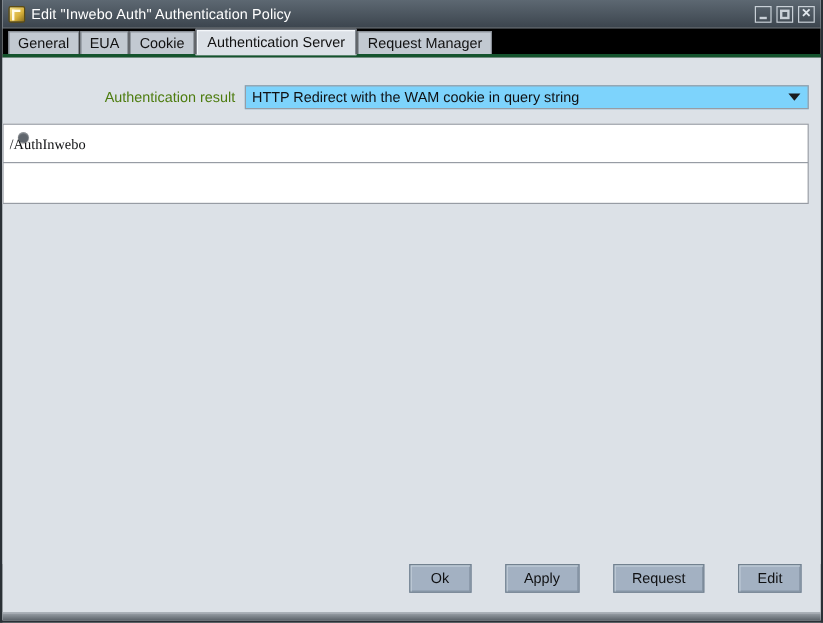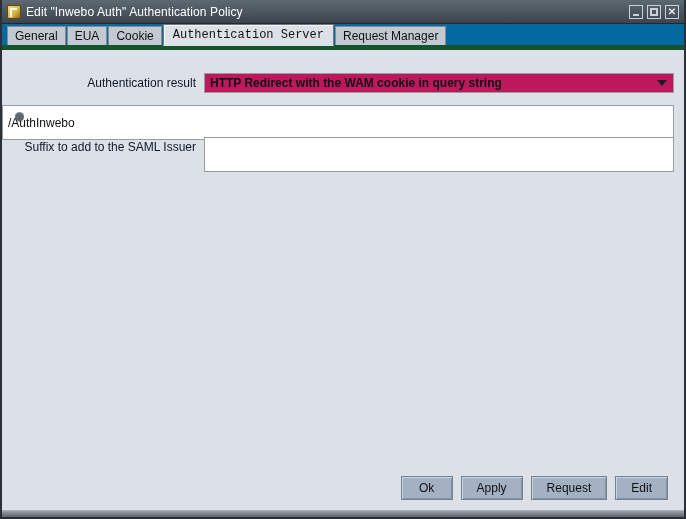--- a/index.html
+++ b/index.html
@@ -54,22 +54,22 @@
     content: ""; position: absolute; left: 2px; right: 2px; top: 2px; bottom: 2px;
     border: 2px solid #c9d0d7;
   }
   .wc.close { font-size: 10px; color: #e2e8ee; line-height: 1; font-weight: bold; }
 
   
   .tabbar {
     flex: 0 0 23px;
     display: flex; align-items: flex-end;
     padding-left: 5px;
-    background: #0369a1;
-    border-bottom: 5px solid #14532d;
+    background: #000000;
+    border-bottom: 3px solid #14532d;
     position: relative;
   }
   .tab {
     font-size: 12px; color: #111;
     background: #c2c9d1;
     border: 1px solid #878d95;
     border-bottom: none;
     padding: 2px 7px 2px 7px;
     margin-right: 1px;
     position: relative;
@@ -77,83 +77,81 @@
     cursor: default;
   }
   .tab.selected {
     background: #dce1e7;
     padding: 3px 9px 3px 9px;
     border-color: #6f757d;
     margin-bottom: -1px;
     border-bottom: 1px solid #dce1e7;
     z-index: 2;
     box-shadow: inset 1px 1px 0 #f4f7fa;
-    font-family: Liberation Mono, monospace;
   }
 
   
   .content {
     flex: 1 1 auto;
     position: relative;
     padding-top: 23px;
     background: #dce1e7;
   }
   .row {
     display: flex; align-items: center;
     height: 20px;
     margin: 0 10px 12px 0;
   }
   .lbl {
     width: 202px; flex: 0 0 202px;
     text-align: right;
-    font-size: 12px; color: #0f172a;
+    font-size: 12px; color: #4d7c0f;
     padding-right: 8px;
     white-space: nowrap;
   }
   .ctrl { flex: 1 1 auto; height: 20px; display: flex; }
   .txt {
     flex: 1 1 auto; width: 100%; height: 35px;
     border: 1px solid #979ca4;
     background: #ffffff;
-    font-family: Liberation Sans, sans-serif;
+    font-family: Liberation Serif, serif;
     font-size: 12px; color: #101113;
     padding: 1px 5px;
     outline: none;
   }
   .combo {
     flex: 1 1 auto; height: 20px;
-    background: #be185d;
+    background: #7dd3fc;
     border: 1px solid #979ca4;
     display: flex; align-items: center;
     padding-left: 5px;
     cursor: default;
     position: relative;
-    font-weight: bold;
   }
   .combo-text { font-size: 12px; color: #101113; white-space: nowrap; overflow: hidden; }
   .combo-arrow {
     margin-left: auto; margin-right: 6px;
     width: 0; height: 0;
     border-left: 5px solid transparent;
     border-right: 5px solid transparent;
     border-top: 6px solid #1a1c1e;
     flex: 0 0 auto;
   }
   .bullet {
     position: absolute; left: 13px; top: 62px;
     width: 9px; height: 9px; border-radius: 50%;
     background: #60666d;
     box-shadow: inset 0 1px 1px rgba(255,255,255,0.35), 0 1px 1px rgba(0,0,0,0.3);
   }
 
   
   .buttonbar {
     flex: 0 0 40px;
-    display: flex; justify-content: flex-end; align-items: flex-end;
-    gap: 8px;
+    display: flex; justify-content: flex-end; align-items: flex-start;
+    gap: 28px;
     padding: 0 16px 10px 0;
   }
   .btn {
     min-width: 52px;
     padding: 4px 15px;
     font-family: "Liberation Sans", sans-serif;
     font-size: 12px; color: #101113;
     background: #a3b1c2;
     border: 1px solid #72818f;
     box-shadow: inset 1px 1px 0 #c9d5e0, inset -1px -1px 0 #8695a5;
@@ -204,21 +202,20 @@
     </div>
 
     <div class="row">
       <div class="ctrl">
         <input class="txt" type="text" value="/AuthInwebo" style="">
       </div>
     </div>
 
 
     <div class="row">
-      <span class="lbl">Suffix to add to the SAML Issuer</span>
       <div class="ctrl">
         <input class="txt" type="text" value="" style="">
       </div>
     </div>
   </div>
 
   <div class="buttonbar">
     <button class="btn">Ok</button>
     <button class="btn">Apply</button>
     <button class="btn">Request</button>

